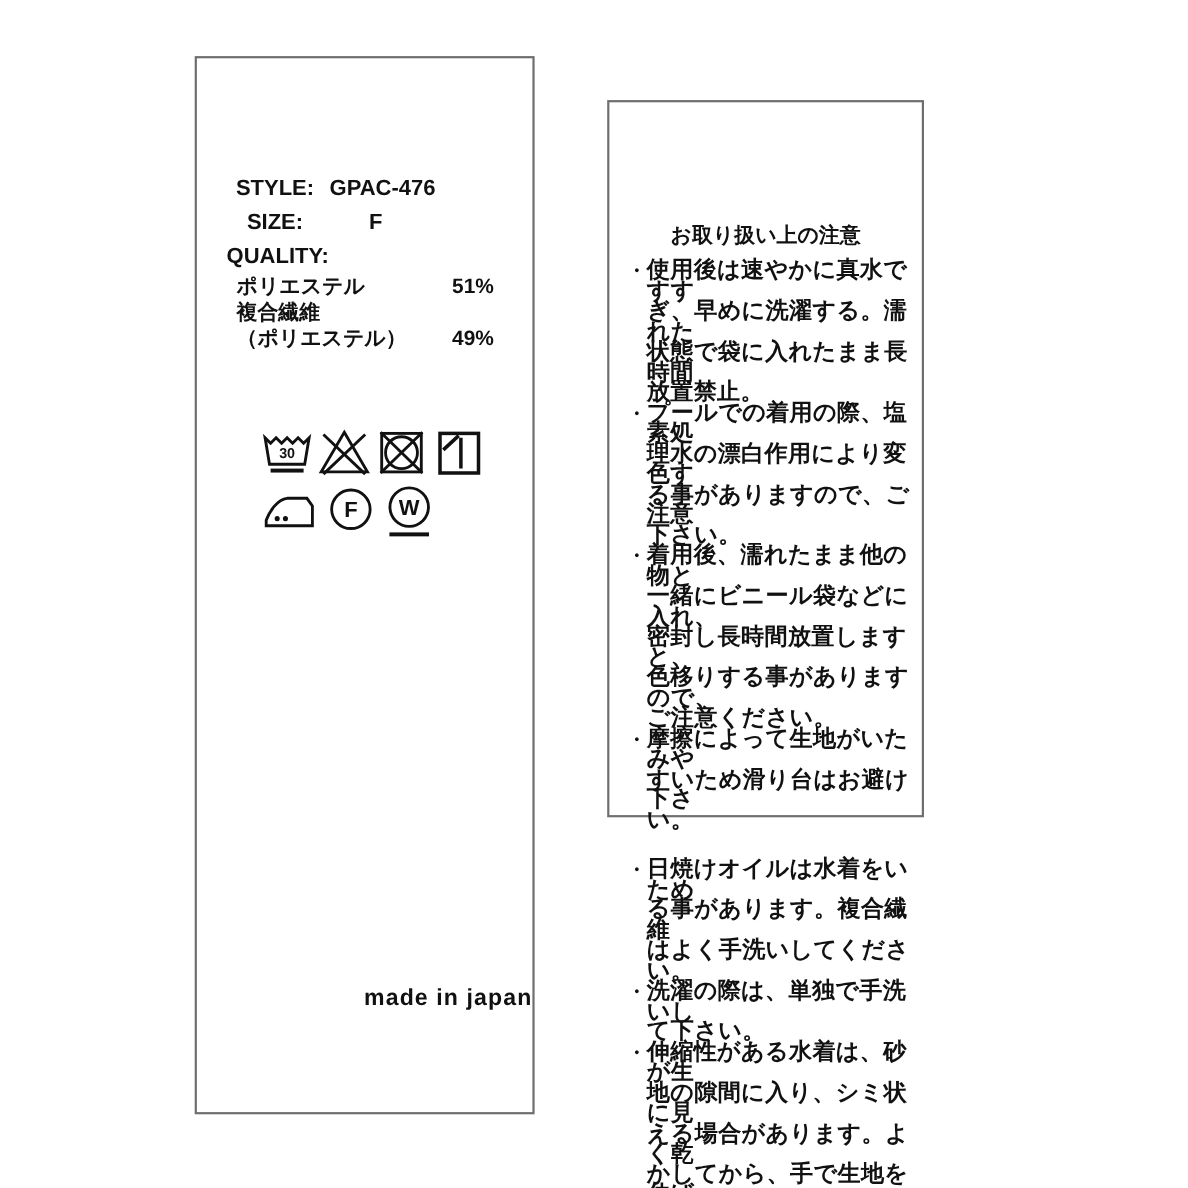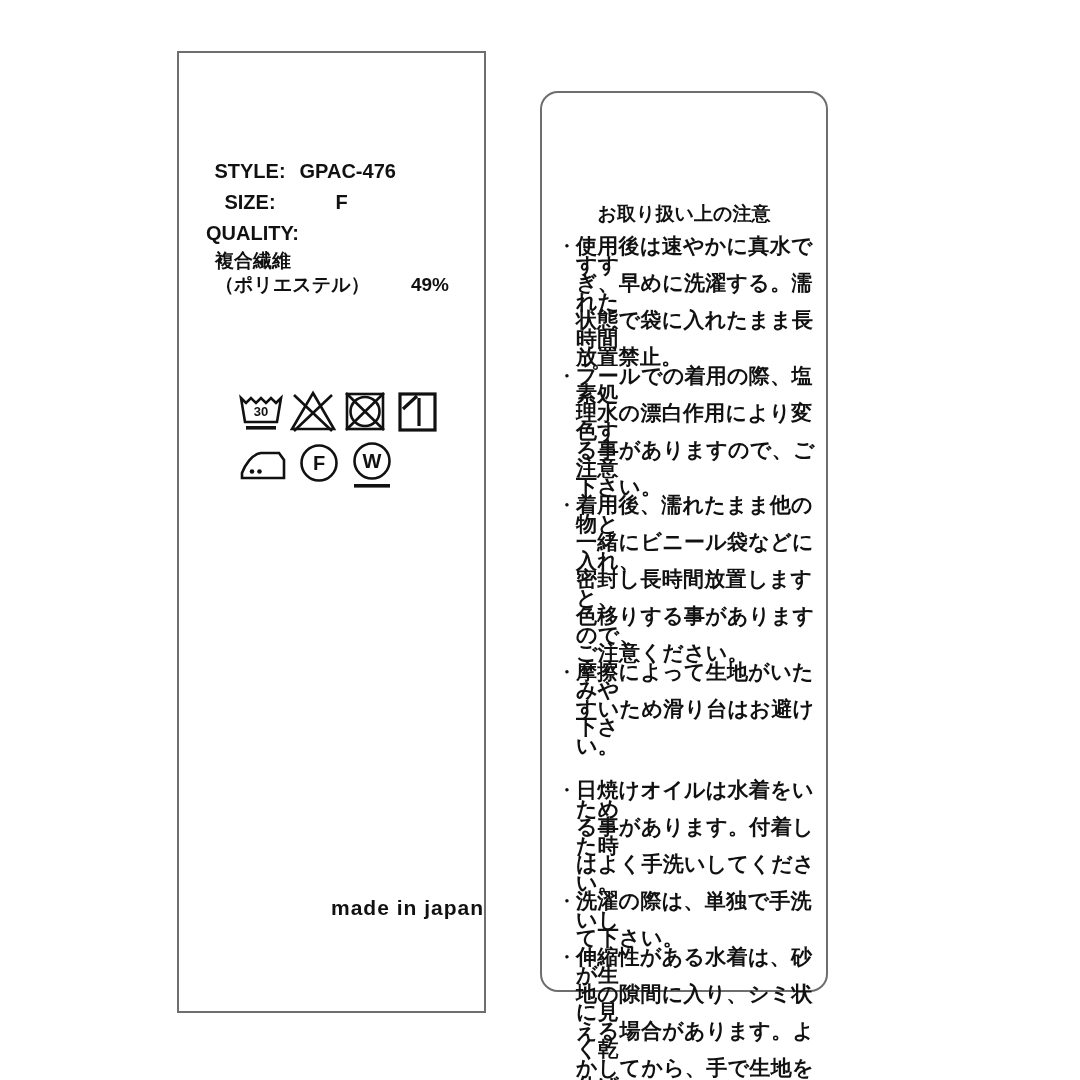--- a/index.html
+++ b/index.html
@@ -8,21 +8,21 @@
     background:#ffffff;
     font-family:"Liberation Sans","DejaVu Sans",sans-serif;
     color:#111111;
     overflow:hidden;
   }
   .label-box{
     position:absolute;background:#ffffff;
     border:2px solid #6e6e6e;box-sizing:border-box;
   }
   #left-label{left:177px;top:51px;width:309px;height:962px;}
-  #right-label{left:540px;top:91px;width:288px;height:901px;border-radius:18px;}
+  #right-label{left:552px;top:91px;width:288px;height:652px;}
 
   
   .id-block{position:absolute;left:27px;top:103px;font-size:20px;font-weight:bold;line-height:31px;white-space:nowrap;}
   .id-row .lbl{display:inline-block;min-width:88px;text-align:center;}
   .id-row .val{display:inline-block;}
   .id-row .size-val{margin-left:36px;}
   .comp-block{position:absolute;left:36px;top:196px;width:234px;font-size:19px;font-weight:bold;line-height:24px;}
   .comp-row{display:flex;justify-content:space-between;white-space:nowrap;}
   .care-symbols{position:absolute;left:58px;top:335px;}
   .sym-row{display:flex;align-items:flex-start;}
@@ -57,20 +57,24 @@
       <span class="lbl">SIZE:</span>
       <span class="val size-val">F</span>
     </div>
     <div class="id-row">
       <span class="lbl">QUALITY:</span>
     </div>
   </div>
 
   <div class="comp-block">
     <div class="comp-row">
+      <span>ポリエステル</span>
+      <span>51%</span>
+    </div>
+    <div class="comp-row">
       <span>複合繊維</span>
       <span></span>
     </div>
     <div class="comp-row">
       <span>（ポリエステル）</span>
       <span>49%</span>
     </div>
   </div>
 
   <div class="care-symbols">
@@ -167,21 +171,21 @@
         <span class="bullet-text">摩擦によって生地がいたみや
 すいため滑り台はお避け下さ
 い。</span>
       </div>
     </div>
 
     <div class="bullet-group bullet-group-2">
       <div class="bullet">
         <span class="bullet-mark">・</span>
         <span class="bullet-text">日焼けオイルは水着をいため
-る事があります。付着した時
+る事があります。複合繊維
 はよく手洗いしてください。</span>
       </div>
       <div class="bullet">
         <span class="bullet-mark">・</span>
         <span class="bullet-text">洗濯の際は、単独で手洗いし
 て下さい。</span>
       </div>
       <div class="bullet">
         <span class="bullet-mark">・</span>
         <span class="bullet-text">伸縮性がある水着は、砂が生

